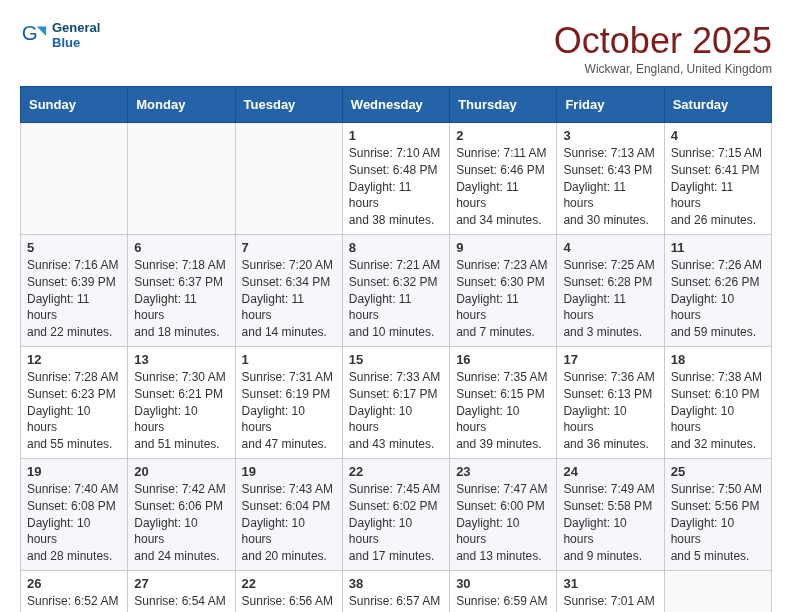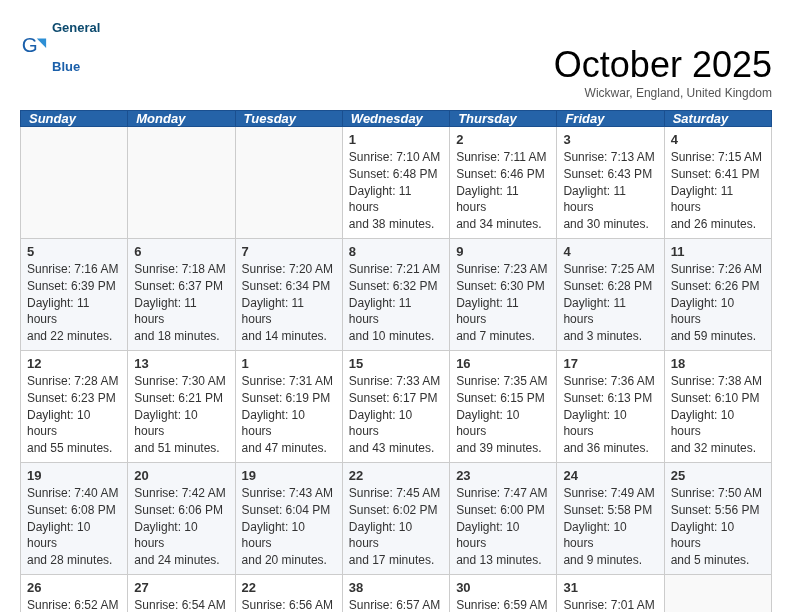--- a/index.html
+++ b/index.html
@@ -21,51 +21,49 @@
       align-items: center;
       gap: 4px;
     }
     .logo-text {
       display: flex;
       flex-direction: column;
       font-size: 13px;
       font-weight: bold;
     }
     .logo-general { color: #0c4a6e; }
-    .logo-blue { color: #1a5faa; margin-top: 24px; }
+    .logo-blue { color: #1a5faa; }
     .logo-icon {
       width: 28px;
       height: 28px;
     }
     .title-area {
       text-align: right;
     }
     .month-title {
       font-size: 36px;
       font-weight: normal;
-      color: #000000;
-      margin-top: 24px;
+      color: #7f1d1d;
     }
     .location-title {
       font-size: 12px;
       color: #555;
     }
     .calendar {
       width: 100%;
       border-collapse: collapse;
       border: 1px solid #bbb;
     }
     .calendar th {
       background-color: #2563a8;
       color: #fff;
       text-align: left;
-      padding: 0 8px;
+      padding: 10px 8px;
       font-size: 13px;
       border: 1px solid #1a4f8f;
-      font-style: italic;
     }
     .calendar td {
       vertical-align: top;
       border: 1px solid #ccc;
       padding: 5px 6px;
       width: calc(100% / 7);
       min-height: 80px;
       font-size: 10.5px;
       color: #333;
       background: #fff;

